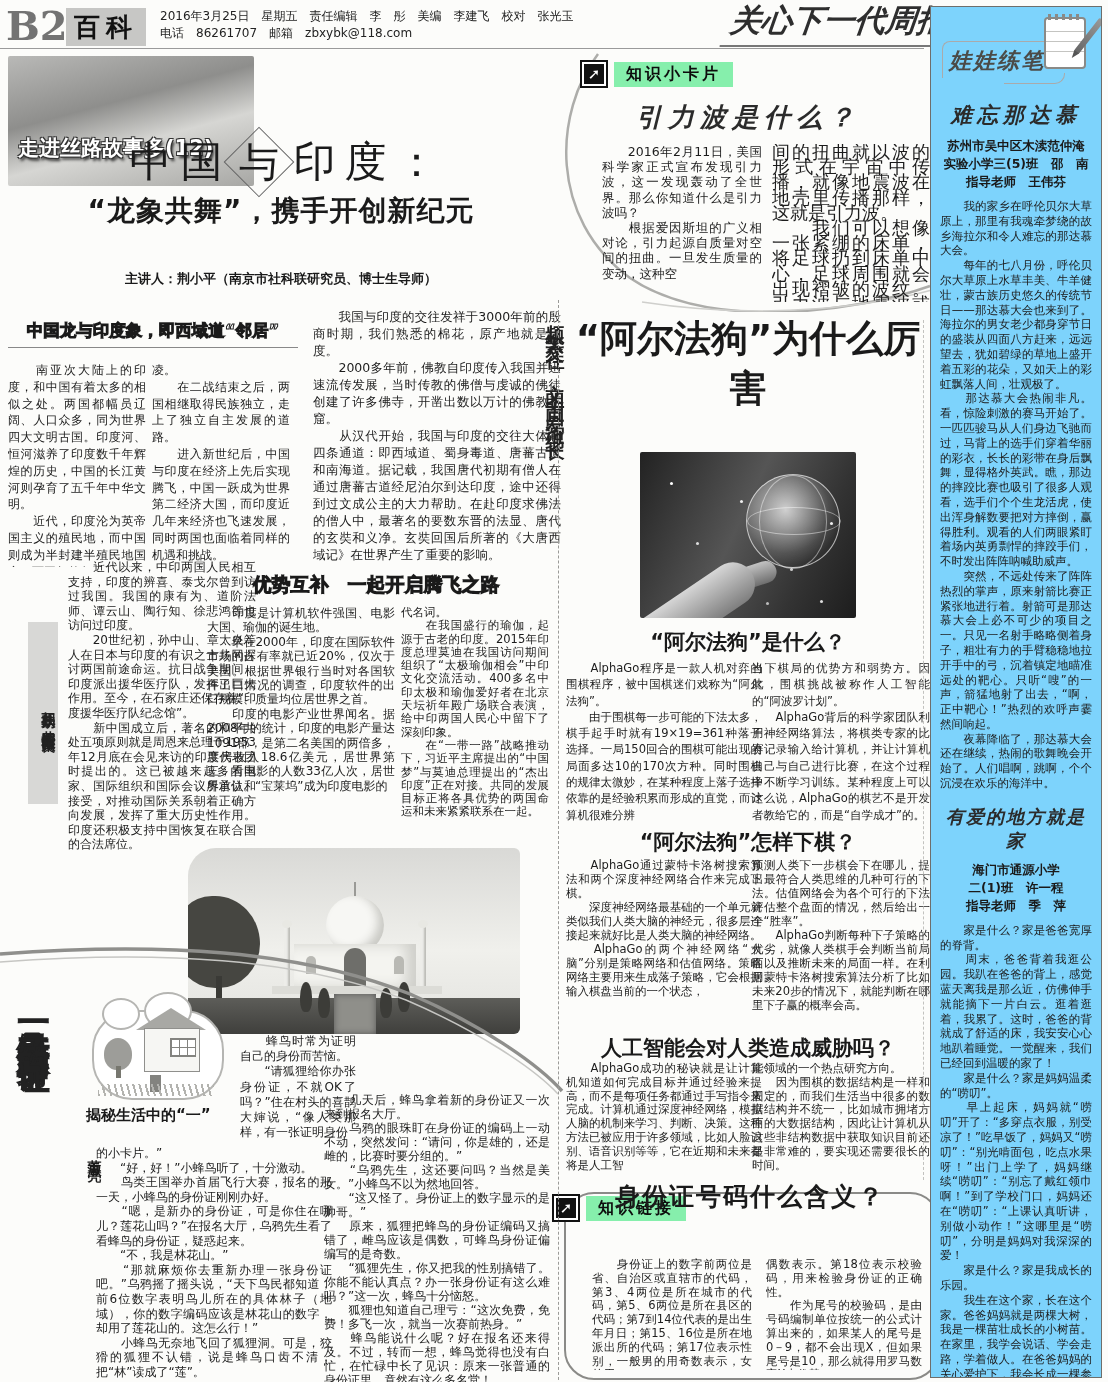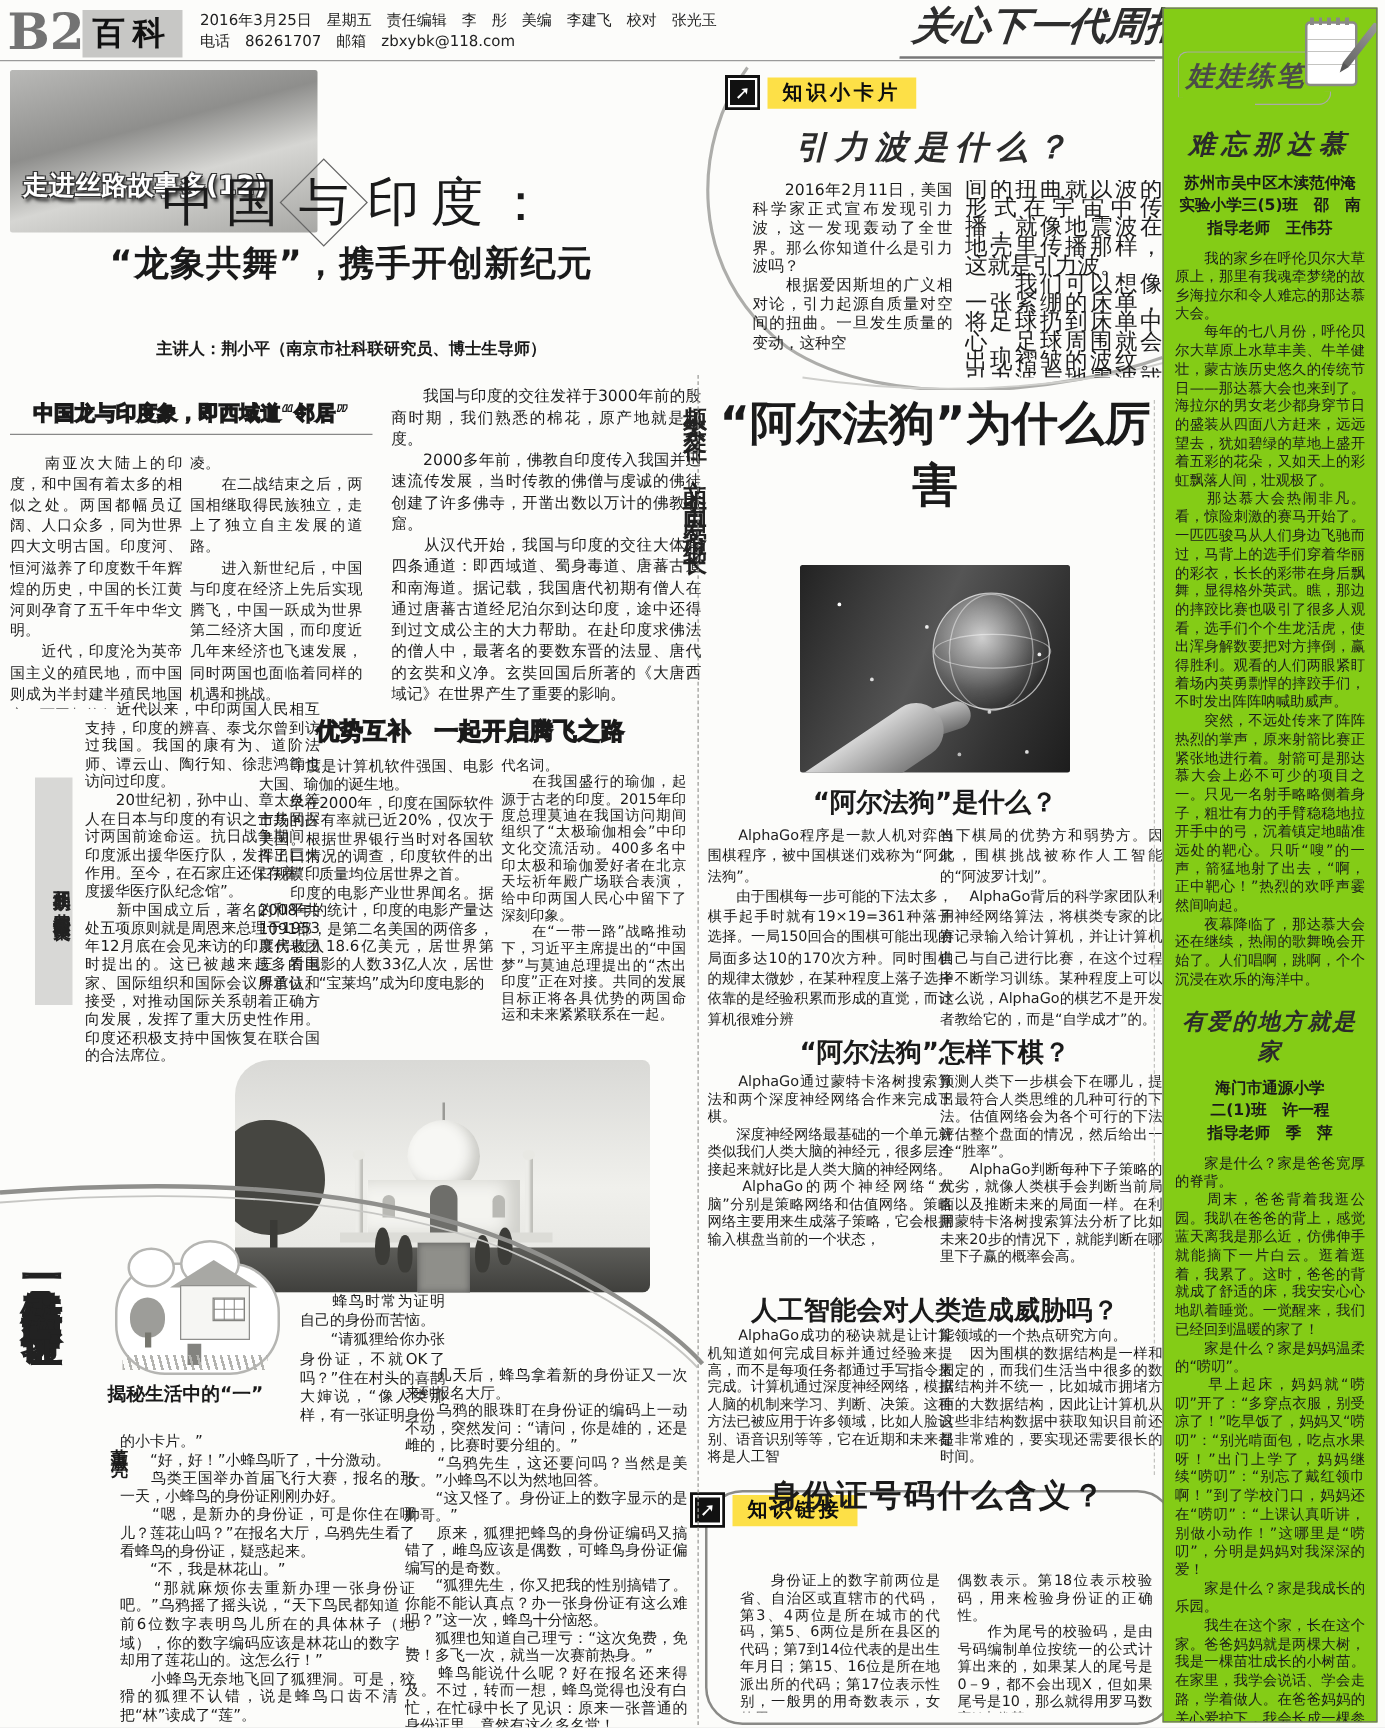--- a/index.html
+++ b/index.html
@@ -72,21 +72,21 @@
           background-image:linear-gradient(#83837f 1px,transparent 1px),linear-gradient(90deg,#83837f 1px,transparent 1px);
           background-size:8px 8px;}
   .htree{position:absolute;left:12px;top:36px;width:28px;height:32px;background:#9d9d99;border-radius:50% 50% 45% 45%;}
   .htrunk{position:absolute;left:24px;top:64px;width:5px;height:12px;background:#77776f;}
   .grass{position:absolute;left:6px;bottom:4px;width:116px;height:12px;
          background:repeating-linear-gradient(75deg,#b3b3af 0 2px,transparent 2px 6px);}
   .cartoon-label{left:86px;top:1106px;width:166px;font-weight:bold;font-size:15px;}
   
   .card-badge{display:flex;align-items:center;gap:6px;}
   .badge-icon{width:24px;height:24px;background:#111;color:#fff;font-size:15px;line-height:24px;text-align:center;border:2px solid #111;box-shadow:inset 0 0 0 2px #fff;}
-  .badge-label{background:#fde047;color:#0d0d0d;font-weight:bold;font-size:16px;padding:2px 12px;letter-spacing:3px;}
+  .badge-label{background:#86efac;color:#0d0d0d;font-weight:bold;font-size:16px;padding:2px 12px;letter-spacing:3px;}
   .card1-title{left:562px;top:100px;width:372px;text-align:center;font-size:26px;letter-spacing:6px;}
   .ag-headline{left:560px;top:314px;width:376px;text-align:center;font-weight:900;font-size:37px;letter-spacing:0;}
   .ag-sechead{position:absolute;width:376px;left:560px;text-align:center;font-weight:900;font-size:21px;}
   .robot{left:640px;top:452px;width:216px;height:166px;background:linear-gradient(115deg,#222 0%,#555 45%,#333 75%,#1d1d1d 100%);border-radius:2px;overflow:hidden;}
   .arm{position:absolute;left:-26px;bottom:-18px;width:150px;height:44px;border-radius:22px;
        background:linear-gradient(#d6d6d6,#7e7e7e);transform:rotate(-34deg);}
   .arm2{position:absolute;left:58px;bottom:26px;width:80px;height:22px;border-radius:11px;
        background:linear-gradient(#c2c2c2,#6e6e6e);transform:rotate(-18deg);}
   .globe{position:absolute;right:16px;top:22px;width:92px;height:92px;border-radius:50%;
          border:1px solid rgba(255,255,255,.65);
@@ -95,21 +95,21 @@
   .globe:after{content:"";position:absolute;left:0;top:32px;width:92px;height:26px;border-radius:50%;border:1px solid rgba(255,255,255,.45);}
   .sparks{position:absolute;left:30px;top:30px;width:3px;height:3px;border-radius:50%;background:#fff;
      box-shadow:26px 60px 0 #ddd,70px 18px 0 #eee,120px 86px 0 #ccc,160px 40px 0 #eee,96px 120px 0 #bbb,150px 118px 0 #ddd;}
   .card2{left:564px;top:1192px;width:372px;height:184px;border:2px solid #8a8a87;border-radius:30px;background:#fcfcfa;}
   .card2-title{left:564px;top:1180px;width:372px;text-align:center;font-weight:bold;font-size:25px;letter-spacing:2px;font-family:"DejaVu Serif",serif;}
   
   .vd1{left:558px;top:300px;height:1080px;border-left:1px dashed #9a9a97;}
   .vd2{left:923px;top:320px;height:860px;border-left:1px dashed #c2c2bf;}
   
   .sidebar{left:930px;top:6px;width:172px;height:1372px;border:1.5px solid #6e6e6b;box-sizing:border-box;
-           padding:8px 9px;overflow:hidden;background:#84cc16;}
+           padding:8px 9px;overflow:hidden;background:#7dd3fc;}
   .wawa{position:relative;height:72px;}
   .wawa-label{position:absolute;left:2px;top:26px;font:bold italic 22px "DejaVu Serif",serif;color:#4b4b48;letter-spacing:2px;
       border-top:1px solid #aaa;border-left:1px solid #aaa;padding:4px 6px 2px 6px;border-radius:8px 0 0 0;}
   .wawa-label:after{content:"";position:absolute;right:-14px;bottom:-6px;width:60px;height:10px;border-bottom:1px solid #aaa;border-right:1px solid #aaa;border-radius:0 0 10px 0;}
   .notepad{position:absolute;right:6px;top:2px;width:38px;height:48px;background:#fff;border:2px solid #8a8a87;border-radius:4px;
       background-image:linear-gradient(transparent 12px,#c4c4c1 12px,#c4c4c1 13px,transparent 13px,transparent 22px,#c4c4c1 22px,#c4c4c1 23px,transparent 23px,transparent 32px,#c4c4c1 32px,#c4c4c1 33px,transparent 33px);}
   .notepad:before{content:"";position:absolute;left:2px;top:-5px;width:32px;height:6px;
       background:repeating-linear-gradient(90deg,#8a8a87 0 3px,transparent 3px 7px);}
   .pencil{position:absolute;right:0px;top:0px;width:6px;height:42px;background:linear-gradient(#999,#666);transform:rotate(38deg);border-radius:2px;}
   .pencil:after{content:"";position:absolute;left:0;bottom:-7px;border-left:3px solid transparent;border-right:3px solid transparent;border-top:8px solid #555;}

